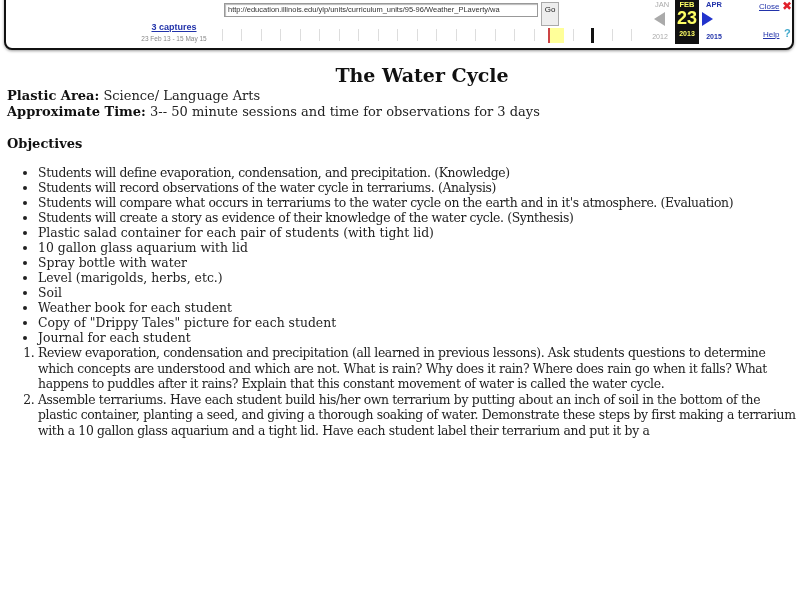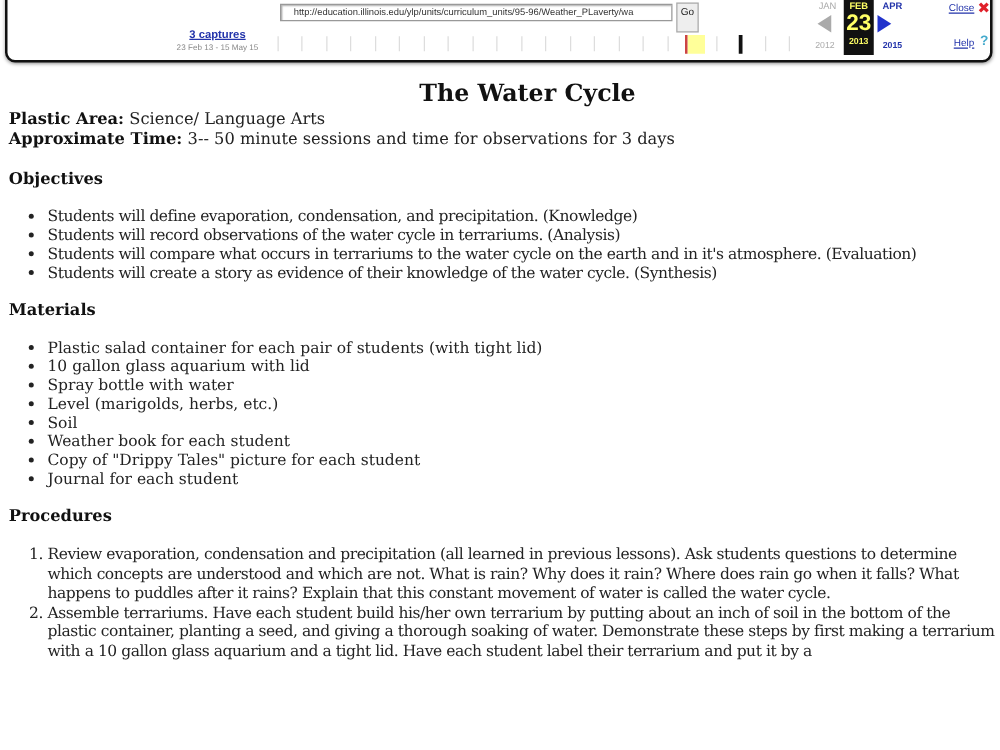--- a/index.html
+++ b/index.html
@@ -35,21 +35,21 @@
   .wb-captures {
     position: absolute; left: 126px; top: 26px; width: 84px; text-align: center;
   }
   .wb-captures .link {
     font-size: 9px; color: #2233aa; text-decoration: underline; font-weight: bold; display: block;
   }
   .wb-captures .range { font-size: 6.5px; color: #888; display: block; margin-top: 3px; }
   .wb-url {
     position: absolute; left: 218px; top: 7px; width: 314px; height: 14px;
     border: 1px solid #999; background: #fff; font-size: 7.5px; color: #333;
-    padding: 1px 10px; white-space: nowrap; overflow: hidden;
+    padding: 1px 3px; white-space: nowrap; overflow: hidden;
     box-shadow: inset 1px 1px 1px #bbb;
   }
   .wb-go {
     position: absolute; left: 535px; top: 6px; width: 18px; height: 24px;
     border: 1px solid #aaa; background: #eee; font-size: 8px; text-align: center; line-height: 14px;
   }
   .wb-sparkline {
     position: absolute; left: 210px; top: 30px; width: 430px; height: 18px;
   }
   .wb-sparkline .tick {
@@ -161,30 +161,28 @@
   </div>
 
   <h3>Objectives</h3>
   <ul class="condensed">
     <li>Students will define evaporation, condensation, and precipitation. (Knowledge)</li>
     <li>Students will record observations of the water cycle in terrariums. (Analysis)</li>
     <li>Students will compare what occurs in terrariums to the water cycle on the earth and in it's atmosphere. (Evaluation)</li>
     <li>Students will create a story as evidence of their knowledge of the water cycle. (Synthesis)</li>
   </ul>
 
-  <h3>Materials</h3>
   <ul>
     <li>Plastic salad container for each pair of students (with tight lid)</li>
     <li>10 gallon glass aquarium with lid</li>
     <li>Spray bottle with water</li>
     <li>Level (marigolds, herbs, etc.)</li>
     <li>Soil</li>
     <li>Weather book for each student</li>
     <li>Copy of "Drippy Tales" picture for each student</li>
     <li>Journal for each student</li>
   </ul>
 
-  <h3>Procedures</h3>
   <ol class="condensed">
     <li>Review evaporation, condensation and precipitation (all learned in previous lessons). Ask students questions to determine which concepts are understood and which are not. What is rain? Why does it rain? Where does rain go when it falls? What happens to puddles after it rains? Explain that this constant movement of water is called the water cycle.</li>
     <li>Assemble terrariums. Have each student build his/her own terrarium by putting about an inch of soil in the bottom of the plastic container, planting a seed, and giving a thorough soaking of water. Demonstrate these steps by first making a terrarium with a 10 gallon glass aquarium and a tight lid. Have each student label their terrarium and put it by a</li>
   </ol>
 </div>
 
 </body></html>

